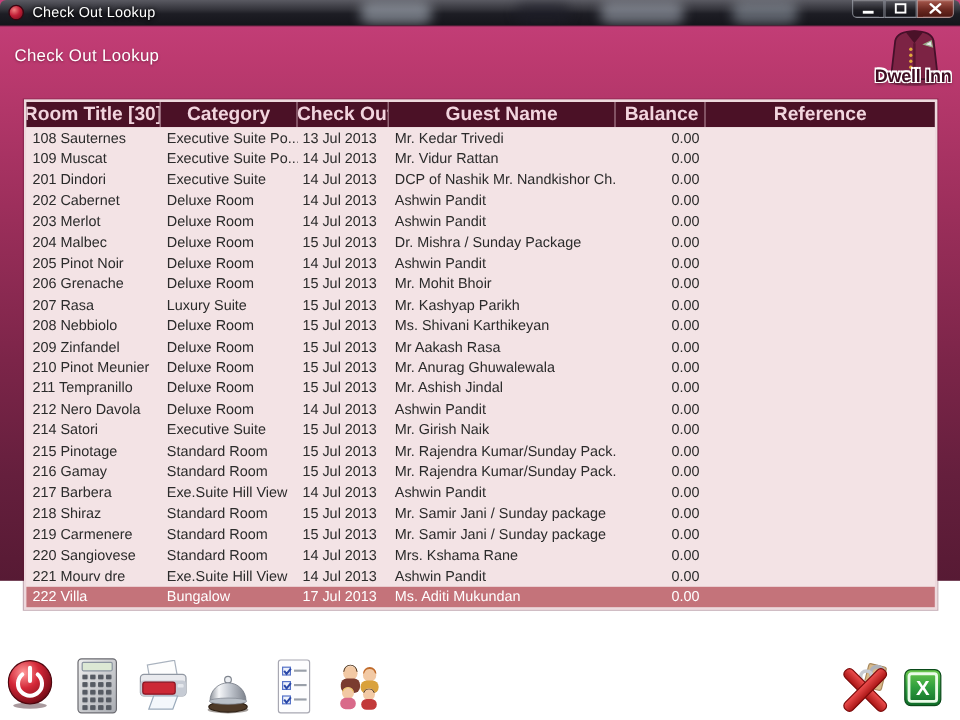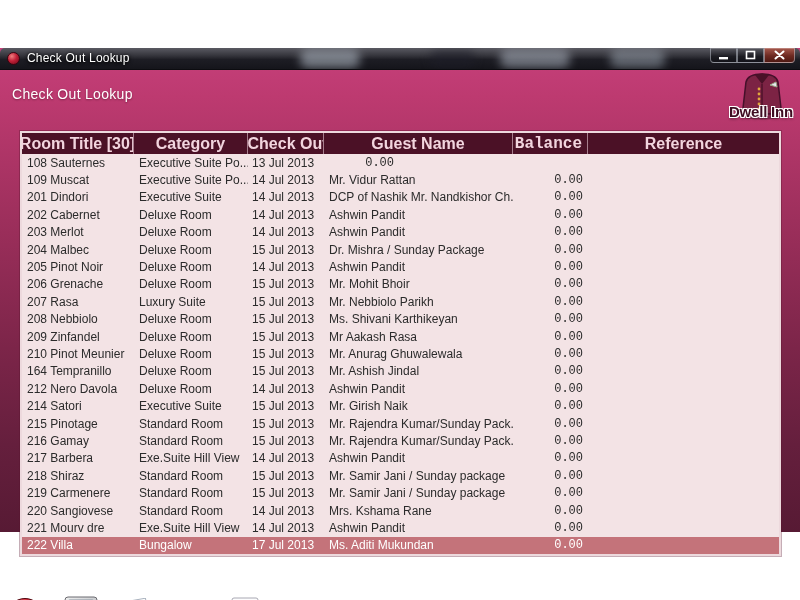--- a/index.html
+++ b/index.html
@@ -1,20 +1,19 @@
 <!DOCTYPE html>
 <html style="--background-top: #C6407B; --background-bottom: #571A34; --table-header-bg: #4B1126; --table-header-text: #F2D5DE; --row-bg: #F3E3E5; --row-text: #2B2B2B; --selected-row-bg: #C4737A; --selected-row-text: #FFFFFF; --excel-green: #2E9E3E; --power-red: #C22038;"><head>
 <meta charset="utf-8">
 <style>
   * { margin:0; padding:0; box-sizing:border-box; }
   html,body { width:800px; height:600px; overflow:hidden; }
   body { font-family:"Liberation Sans", sans-serif; }
   #app { position:relative; width:800px; height:484px;
     background:linear-gradient(180deg, var(--background-top,#C6407B) 0%, #BD3A70 10%, #9A2E5A 38%, #7C2549 62%, #651F3D 82%, var(--background-bottom,#571A34) 100%);
-    margin-top:48px;
   }
 
   
   .titlebar { position:absolute; left:0; top:0; width:800px; height:22px;
     background:linear-gradient(180deg,#5a5a62 0%, #33333a 38%, #1d1d24 55%, #15151b 100%);
     border-bottom:1px solid #0c0c10; border-radius:5px 5px 0 0; overflow:hidden; }
   .titlebar .blob { position:absolute; top:2px; height:18px; filter:blur(5px); border-radius:8px; }
   .tb-icon { position:absolute; left:7px; top:4px; width:13px; height:13px; border-radius:50%;
     background:radial-gradient(circle at 35% 30%, #f08080 0%, #c22038 45%, #6a0a18 100%);
     border:1px solid #3a0410; }
@@ -50,21 +49,21 @@
   .tbody { flex:1; display:flex; flex-direction:column; }
   .trow { flex:1; display:flex; align-items:center; background:var(--row-bg,#F3E3E5); cursor:default; }
   .trow.selected { background:var(--selected-row-bg,#C4737A); }
   .trow.selected .tcell { color:var(--selected-row-text,#FFFFFF); }
   .tcell { color:var(--row-text,#2B2B2B); font-size:12px; white-space:nowrap; overflow:hidden;
     padding-left:5px; height:100%; display:flex; align-items:center; }
   .c0 { width:112px; flex:none; }
   .c1 { width:114px; flex:none; }
   .c2 { width:76px;  flex:none; padding-left:4px; }
   .c3 { width:189px; flex:none; }
-  .c4 { width:75px;  flex:none; justify-content:flex-end; padding-right:5px; padding-left:0;font-family:Liberation Mono, monospace; }
+  .c4 { width:75px;  flex:none; justify-content:flex-end; padding-right:5px; padding-left:0; }
   .c5 { flex:1; }
 
   
   .toolbtn { position:absolute; background:none; border:none; padding:0; cursor:pointer; line-height:0; }
 </style>
 </head>
 <body>
 
 <div id="app">
 
@@ -119,20 +118,21 @@
         <div class="hcell c2">Check Out</div>
         <div class="hcell c3">Guest Name</div>
         <div class="hcell c4">Balance</div>
         <div class="hcell c5">Reference</div>
       </div>
     <div class="tbody">
         <div class="trow">
           <div class="tcell c0">108 Sauternes</div>
           <div class="tcell c1">Executive Suite Po...</div>
           <div class="tcell c2">13 Jul 2013</div>
+          <div class="tcell c3">Mr. Kedar Trivedi</div>
           <div class="tcell c4">0.00</div>
           <div class="tcell c5"></div>
         </div>
         <div class="trow">
           <div class="tcell c0">109 Muscat</div>
           <div class="tcell c1">Executive Suite Po...</div>
           <div class="tcell c2">14 Jul 2013</div>
           <div class="tcell c3">Mr. Vidur Rattan</div>
           <div class="tcell c4">0.00</div>
           <div class="tcell c5"></div>
@@ -182,21 +182,21 @@
           <div class="tcell c1">Deluxe Room</div>
           <div class="tcell c2">15 Jul 2013</div>
           <div class="tcell c3">Mr. Mohit Bhoir</div>
           <div class="tcell c4">0.00</div>
           <div class="tcell c5"></div>
         </div>
         <div class="trow">
           <div class="tcell c0">207 Rasa</div>
           <div class="tcell c1">Luxury Suite</div>
           <div class="tcell c2">15 Jul 2013</div>
-          <div class="tcell c3">Mr. Nebbiolo Parikh</div>
+          <div class="tcell c3">Mr. Kashyap Parikh</div>
           <div class="tcell c4">0.00</div>
           <div class="tcell c5"></div>
         </div>
         <div class="trow">
           <div class="tcell c0">208 Nebbiolo</div>
           <div class="tcell c1">Deluxe Room</div>
           <div class="tcell c2">15 Jul 2013</div>
           <div class="tcell c3">Ms. Shivani Karthikeyan</div>
           <div class="tcell c4">0.00</div>
           <div class="tcell c5"></div>
@@ -211,21 +211,21 @@
         </div>
         <div class="trow">
           <div class="tcell c0">210 Pinot Meunier</div>
           <div class="tcell c1">Deluxe Room</div>
           <div class="tcell c2">15 Jul 2013</div>
           <div class="tcell c3">Mr. Anurag Ghuwalewala</div>
           <div class="tcell c4">0.00</div>
           <div class="tcell c5"></div>
         </div>
         <div class="trow">
-          <div class="tcell c0">164 Tempranillo</div>
+          <div class="tcell c0">211 Tempranillo</div>
           <div class="tcell c1">Deluxe Room</div>
           <div class="tcell c2">15 Jul 2013</div>
           <div class="tcell c3">Mr. Ashish Jindal</div>
           <div class="tcell c4">0.00</div>
           <div class="tcell c5"></div>
         </div>
         <div class="trow">
           <div class="tcell c0">212 Nero Davola</div>
           <div class="tcell c1">Deluxe Room</div>
           <div class="tcell c2">14 Jul 2013</div>

